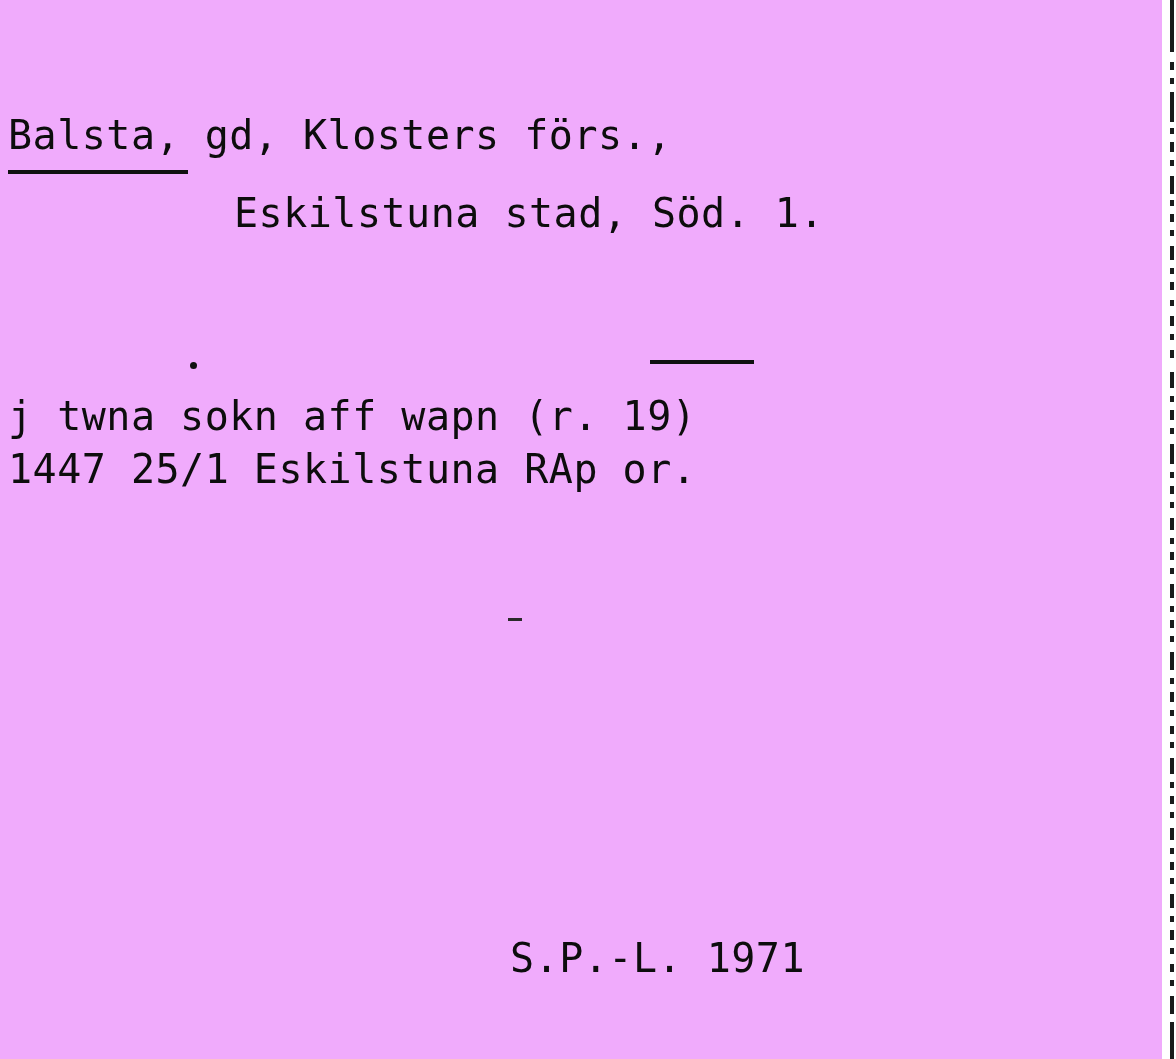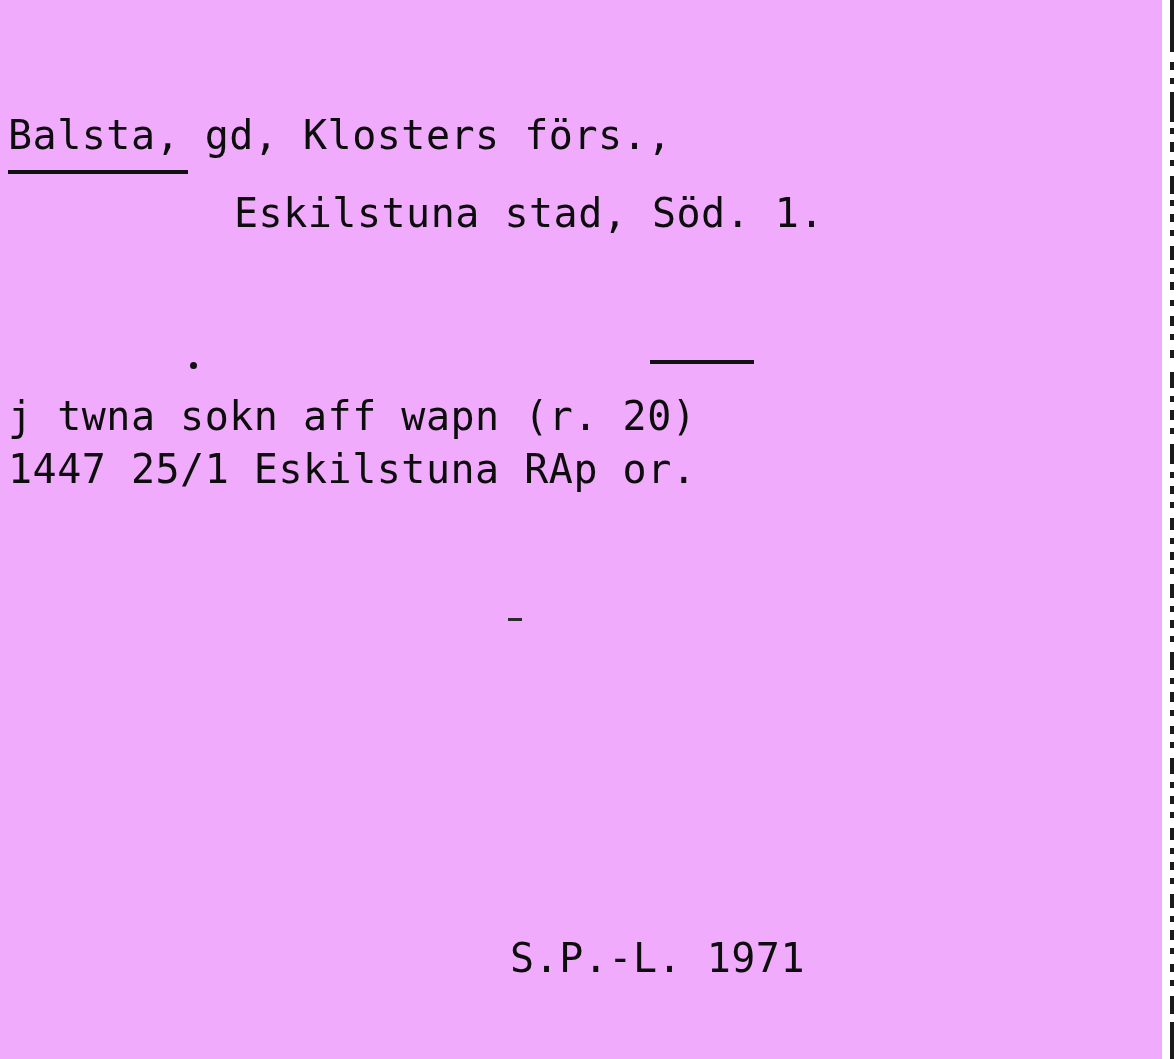--- a/index.html
+++ b/index.html
@@ -123,21 +123,21 @@
   <div class="card">
 
     <div class="tx head-line1">Balsta, gd, Klosters förs.,</div>
     <div class="head-underline"></div>
 
     <div class="tx head-line2">Eskilstuna stad, Söd. 1.</div>
 
     <div class="body-underline"></div>
     <div class="subdot"></div>
 
-    <div class="tx body-line2">j twna sokn aff wapn (r. 20)</div>
+    <div class="tx body-line2">j twna sokn aff wapn (r. 19)</div>
 
     <div class="tx body-line3">1447 25/1 Eskilstuna RAp or.</div>
 
     <div class="stray-dash"></div>
 
     <div class="tx footer">S.P.-L. 1971</div>
   </div>
 
   <div class="scan-edge">
     <div class="tick" style="top:0px;height:52px;"></div>

